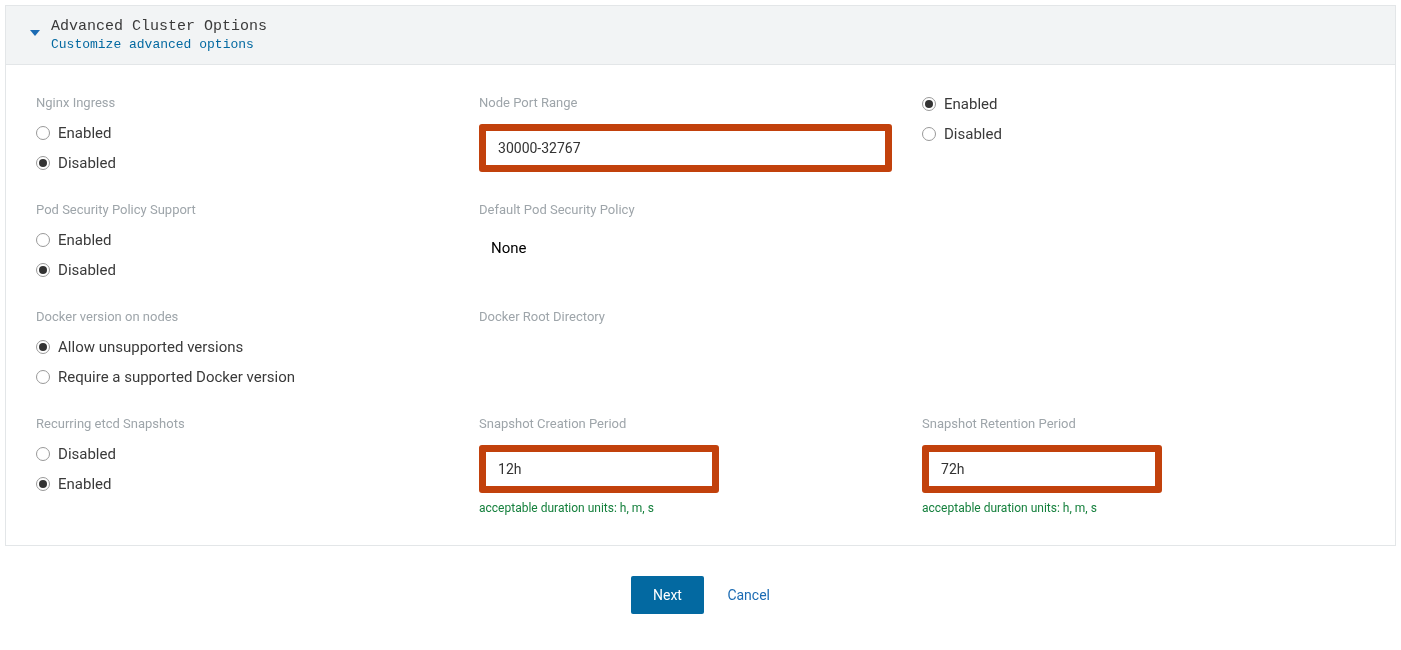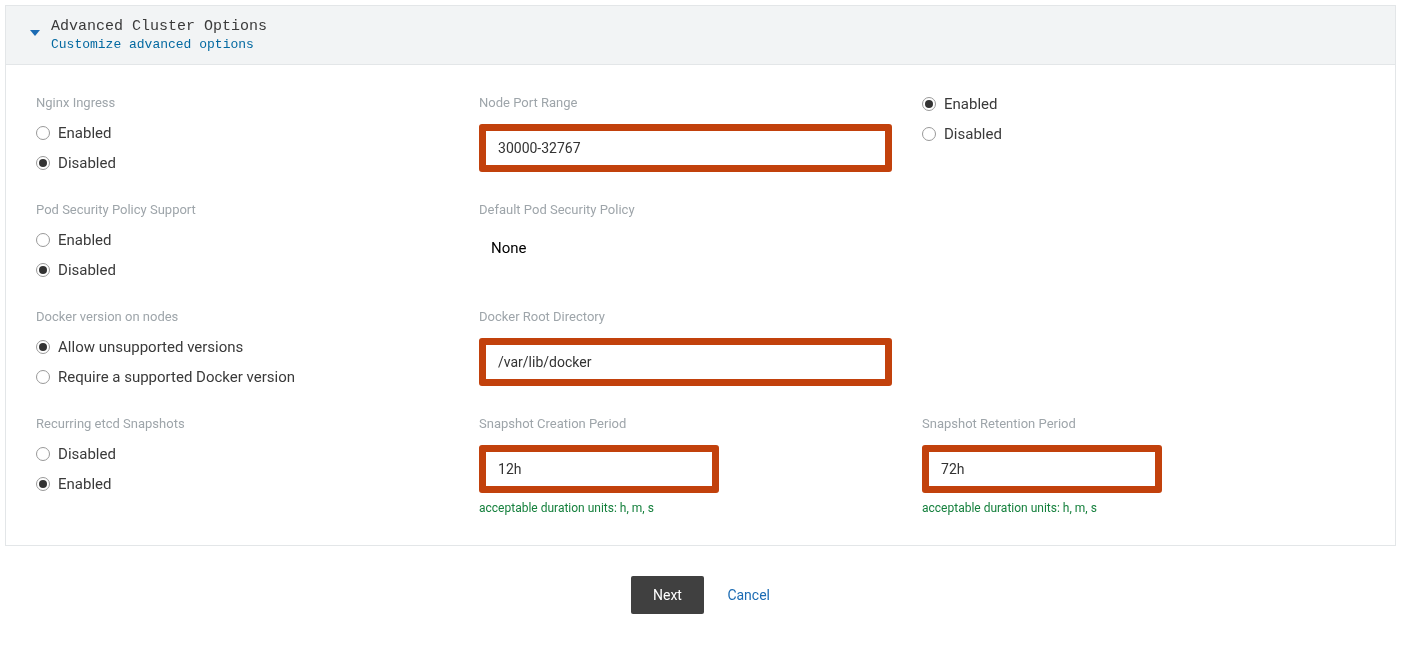--- a/index.html
+++ b/index.html
@@ -122,21 +122,21 @@
     .hint {
       font-size: 12px;
       color: #15803d;
       margin-top: 8px;
     }
     .footer {
       text-align: center;
       padding: 25px 0 15px 0;
     }
     .btn-primary {
-      background: #404040;
+      background: #0369a1;
       color: #fff;
       border: none;
       padding: 11px 22px;
       font-size: 14px;
       border-radius: 2px;
       cursor: pointer;
       font-family: inherit;
     }
     .btn-link {
       background: none;
@@ -221,21 +221,20 @@
             <span class="radio-label">Allow unsupported versions</span>
           </div>
           <div class="radio-item">
             <div class="radio-circle"></div>
             <span class="radio-label">Require a supported Docker version</span>
           </div>
         </div>
       </div>
       <div class="col">
         <span class="col-label">Docker Root Directory</span>
-        <input type="text" class="text-input" value="/var/lib/docker" style="">
       </div>
       <div class="col"></div>
     </div>
 
     <div class="row">
       <div class="col">
         <span class="col-label">Recurring etcd Snapshots</span>
         <div class="radio-group">
           <div class="radio-item">
             <div class="radio-circle"></div>

